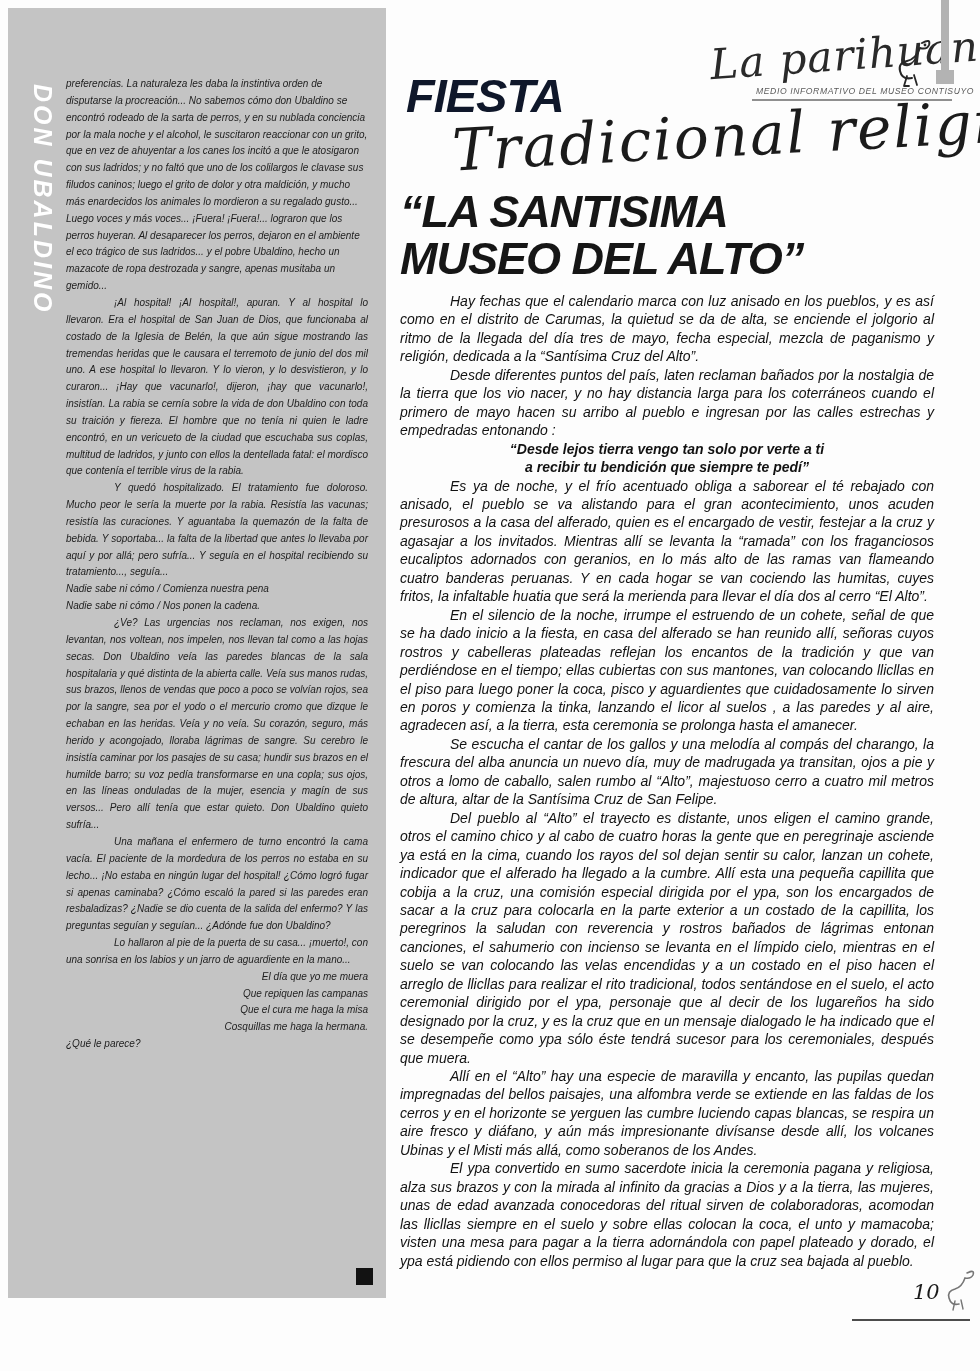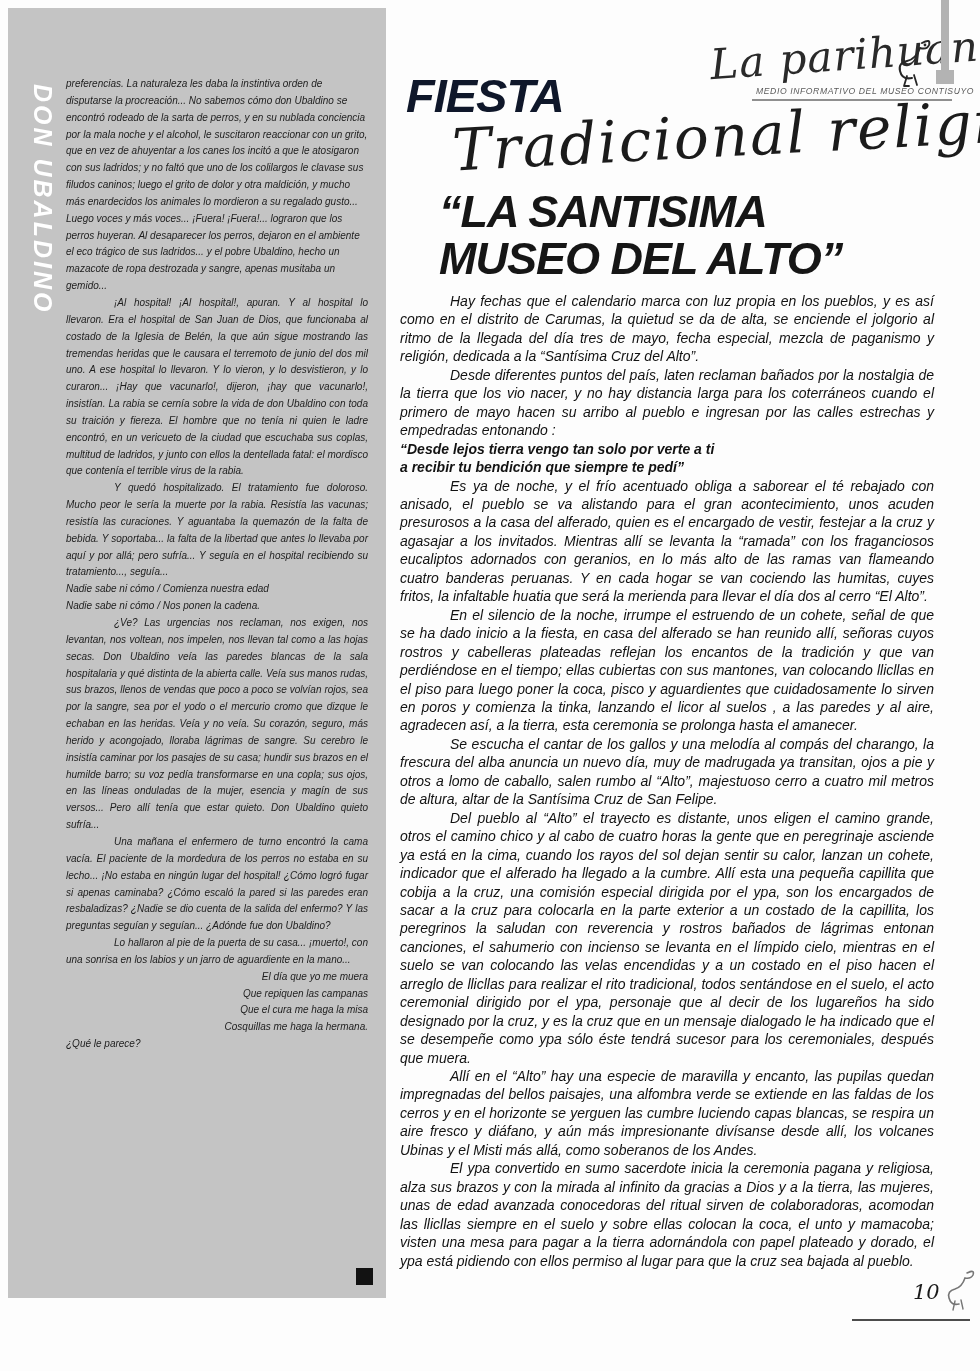--- a/index.html
+++ b/index.html
@@ -68,32 +68,32 @@
   }
   .headline-script {
     position:absolute; left:452px; top:104px; width:480px;
     font-family:"DejaVu Serif", serif; font-style:italic;
     font-size:58px; color:#1b1b1b; transform:rotate(-3deg);
     white-space:nowrap; letter-spacing:2px;
   }
   .main-title {
     position:absolute; left:400px; top:188px;
     font-size:45px; font-weight:bold; font-style:italic;
-    line-height:47px; letter-spacing:-1px; color:#161616;margin-left:39px;
+    line-height:47px; letter-spacing:-1px; color:#161616;
   }
 
   
   .article-body {
     position:absolute; left:400px; top:292px; width:534px;
     font-style:italic; font-size:14px; line-height:18.45px;
     text-align:justify; color:#121212;
   }
   .article-body p { margin:0; }
   .article-body p.p-indent  { text-indent:50px; }
-  .article-body p.p-couplet { text-align:left; font-weight:bold; text-indent:0; }
+  .article-body p.p-couplet { text-align:center; font-weight:bold; text-indent:0; }
 
   
   .page-number {
     position:absolute; left:913px; top:1280px;
     font-family:"DejaVu Serif", serif; font-style:italic;
     font-size:21px; color:#1a1a1a;
   }
   .page-number-rule {
     position:absolute; left:852px; top:1319px; width:118px; height:2px;
     background:#4c4c4c;
@@ -112,21 +112,21 @@
   <div class="vertical-label">DON UBALDINO</div>
 
   <div class="left-text">
 
       <p class="p-flush">preferencias. La naturaleza les daba la instintiva orden de disputarse la procreación... No sabemos cómo don Ubaldino se encontró rodeado de la sarta de perros, y en su nublada conciencia por la mala noche y el alcohol, le suscitaron reaccionar con un grito, que en vez de ahuyentar a los canes los incitó a que le atosigaron con sus ladridos; y no faltó que uno de los colilargos le clavase sus filudos caninos; luego el grito de dolor y otra maldición, y mucho más enardecidos los animales lo mordieron a su regalado gusto... Luego voces y más voces... ¡Fuera! ¡Fuera!... lograron que los perros huyeran. Al desaparecer los perros, dejaron en el ambiente el eco trágico de sus ladridos... y el pobre Ubaldino, hecho un mazacote de ropa destrozada y sangre, apenas musitaba un gemido...</p>
 
       <p class="p-indent">¡Al hospital! ¡Al hospital!, apuran. Y al hospital lo llevaron. Era el hospital de San Juan de Dios, que funcionaba al costado de la Iglesia de Belén, la que aún sigue mostrando las tremendas heridas que le causara el terremoto de junio del dos mil uno. A ese hospital lo llevaron. Y lo vieron, y lo desvistieron, y lo curaron... ¡Hay que vacunarlo!, dijeron, ¡hay que vacunarlo!, insistían. La rabia se cernía sobre la vida de don Ubaldino con toda su traición y fiereza. El hombre que no tenía ni quien le ladre encontró, en un vericueto de la ciudad que escuchaba sus coplas, multitud de ladridos, y junto con ellos la dentellada fatal: el mordisco que contenía el terrible virus de la rabia.</p>
 
       <p class="p-indent">Y quedó hospitalizado. El tratamiento fue doloroso. Mucho peor le sería la muerte por la rabia. Resistía las vacunas; resistía las curaciones. Y aguantaba la quemazón de la falta de bebida. Y soportaba... la falta de la libertad que antes lo llevaba por aquí y por allá; pero sufría... Y seguía en el hospital recibiendo su tratamiento..., seguía...</p>
 
-      <p class="p-flush">Nadie sabe ni cómo / Comienza nuestra edad</p>
+      <p class="p-flush">Nadie sabe ni cómo / Comienza nuestra pena</p>
 
       <p class="p-flush">Nadie sabe ni cómo / Nos ponen la cadena.</p>
 
       <p class="p-indent">¿Ve? Las urgencias nos reclaman, nos exigen, nos levantan, nos voltean, nos impelen, nos llevan tal como a las hojas secas. Don Ubaldino veía las paredes blancas de la sala hospitalaria y qué distinta de la abierta calle. Veía sus manos rudas, sus brazos, llenos de vendas que poco a poco se volvían rojos, sea por la sangre, sea por el yodo o el mercurio cromo que dizque le echaban en las heridas. Veía y no veía. Su corazón, seguro, más herido y acongojado, lloraba lágrimas de sangre. Su cerebro le insistía caminar por los pasajes de su casa; hundir sus brazos en el humilde barro; su voz pedía transformarse en una copla; sus ojos, en las líneas onduladas de la mujer, esencia y magín de sus versos... Pero allí tenía que estar quieto. Don Ubaldino quieto sufría...</p>
 
       <p class="p-indent">Una mañana el enfermero de turno encontró la cama vacía. El paciente de la mordedura de los perros no estaba en su lecho... ¡No estaba en ningún lugar del hospital! ¿Cómo logró fugar si apenas caminaba? ¿Cómo escaló la pared si las paredes eran resbaladizas? ¿Nadie se dio cuenta de la salida del enfermo? Y las preguntas seguían y seguían... ¿Adónde fue don Ubaldino?</p>
 
       <p class="p-indent">Lo hallaron al pie de la puerta de su casa... ¡muerto!, con una sonrisa en los labios y un jarro de aguardiente en la mano...</p>
 
       <p class="p-verse">El día que yo me muera</p>
@@ -155,21 +155,21 @@
 
   <div class="kicker">FIESTA</div>
   <div class="headline-script">Tradicional religiosa</div>
   <div class="main-title">
     <div>“LA SANTISIMA</div>
     <div>MUSEO DEL ALTO”</div>
   </div>
 
   <div class="article-body">
 
-      <p class="p-indent">Hay fechas que el calendario marca con luz propia en los pueblos, y es así como en el distrito de Carumas, la quietud se da de alta, se enciende el jolgorio al ritmo de la llegada del día tres de mayo, fecha especial, mezcla de paganismo y religión, dedicada a la “Santísima Cruz del Alto”.</p>
+      <p class="p-indent">Hay fechas que el calendario marca con luz anisado en los pueblos, y es así como en el distrito de Carumas, la quietud se da de alta, se enciende el jolgorio al ritmo de la llegada del día tres de mayo, fecha especial, mezcla de paganismo y religión, dedicada a la “Santísima Cruz del Alto”.</p>
 
       <p class="p-indent">Desde diferentes puntos del país, laten reclaman bañados por la nostalgia de la tierra que los vio nacer, y no hay distancia larga para los coterráneos cuando el primero de mayo hacen su arribo al pueblo e ingresan por las calles estrechas y empedradas entonando :</p>
 
       <p class="p-couplet">“Desde lejos tierra vengo tan solo por verte a ti</p>
 
       <p class="p-couplet">a recibir tu bendición que siempre te pedí”</p>
 
       <p class="p-indent">Es ya de noche, y el frío acentuado obliga a saborear el té rebajado con anisado, el pueblo se va alistando para el gran acontecimiento, unos acuden presurosos a la casa del alferado, quien es el encargado de vestir, festejar a la cruz y agasajar a los invitados. Mientras allí se levanta la “ramada” con los fraganciosos eucaliptos adornados con geranios, en lo más alto de las ramas van flameando cuatro banderas peruanas. Y en cada hogar se van cociendo las humitas, cuyes fritos, la infaltable huatia que será la merienda para llevar el día dos al cerro “El Alto”.</p>
 
       <p class="p-indent">En el silencio de la noche, irrumpe el estruendo de un cohete, señal de que se ha dado inicio a la fiesta, en casa del alferado se han reunido allí, señoras cuyos rostros y cabelleras plateadas reflejan los encantos de la tradición y que van perdiéndose en el tiempo; ellas cubiertas con sus mantones, van colocando llicllas en el piso para luego poner la coca, pisco y aguardientes que cuidadosamente lo sirven en poros y comienza la tinka, lanzando el licor al suelos , a las paredes y al aire, agradecen así, a la tierra, esta ceremonia se prolonga hasta el amanecer.</p>

